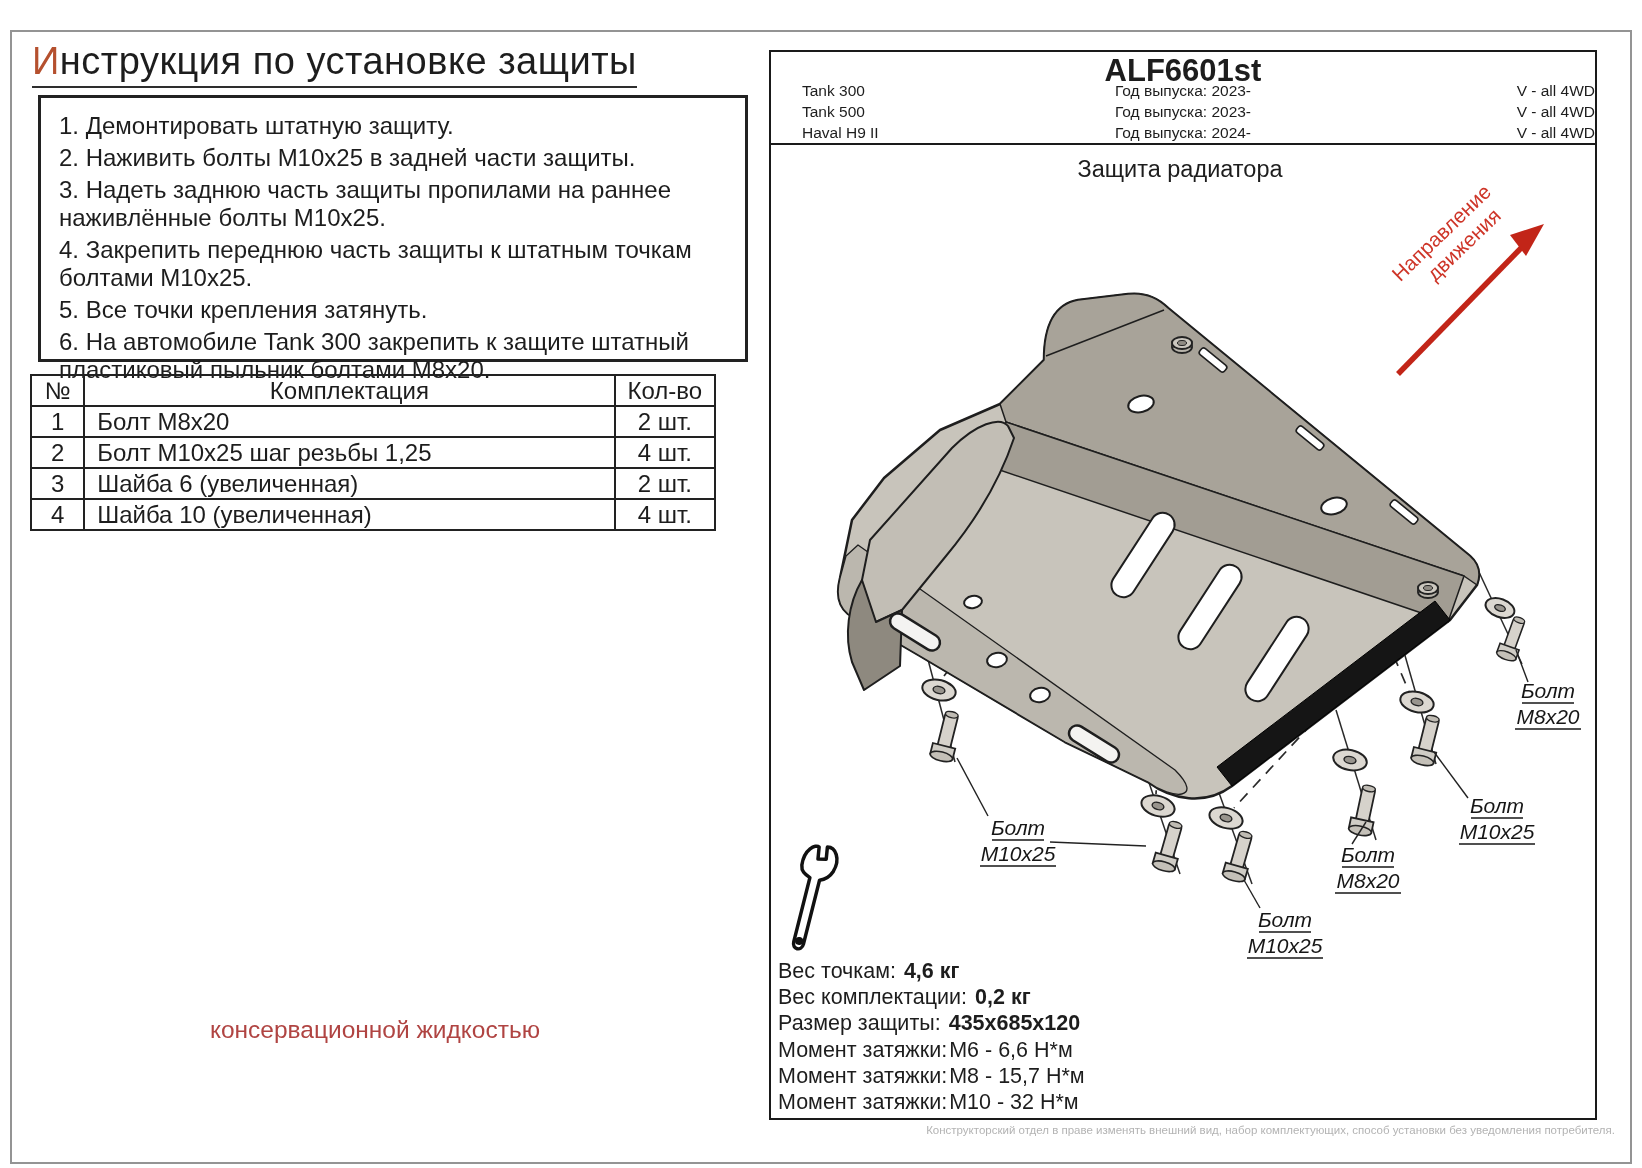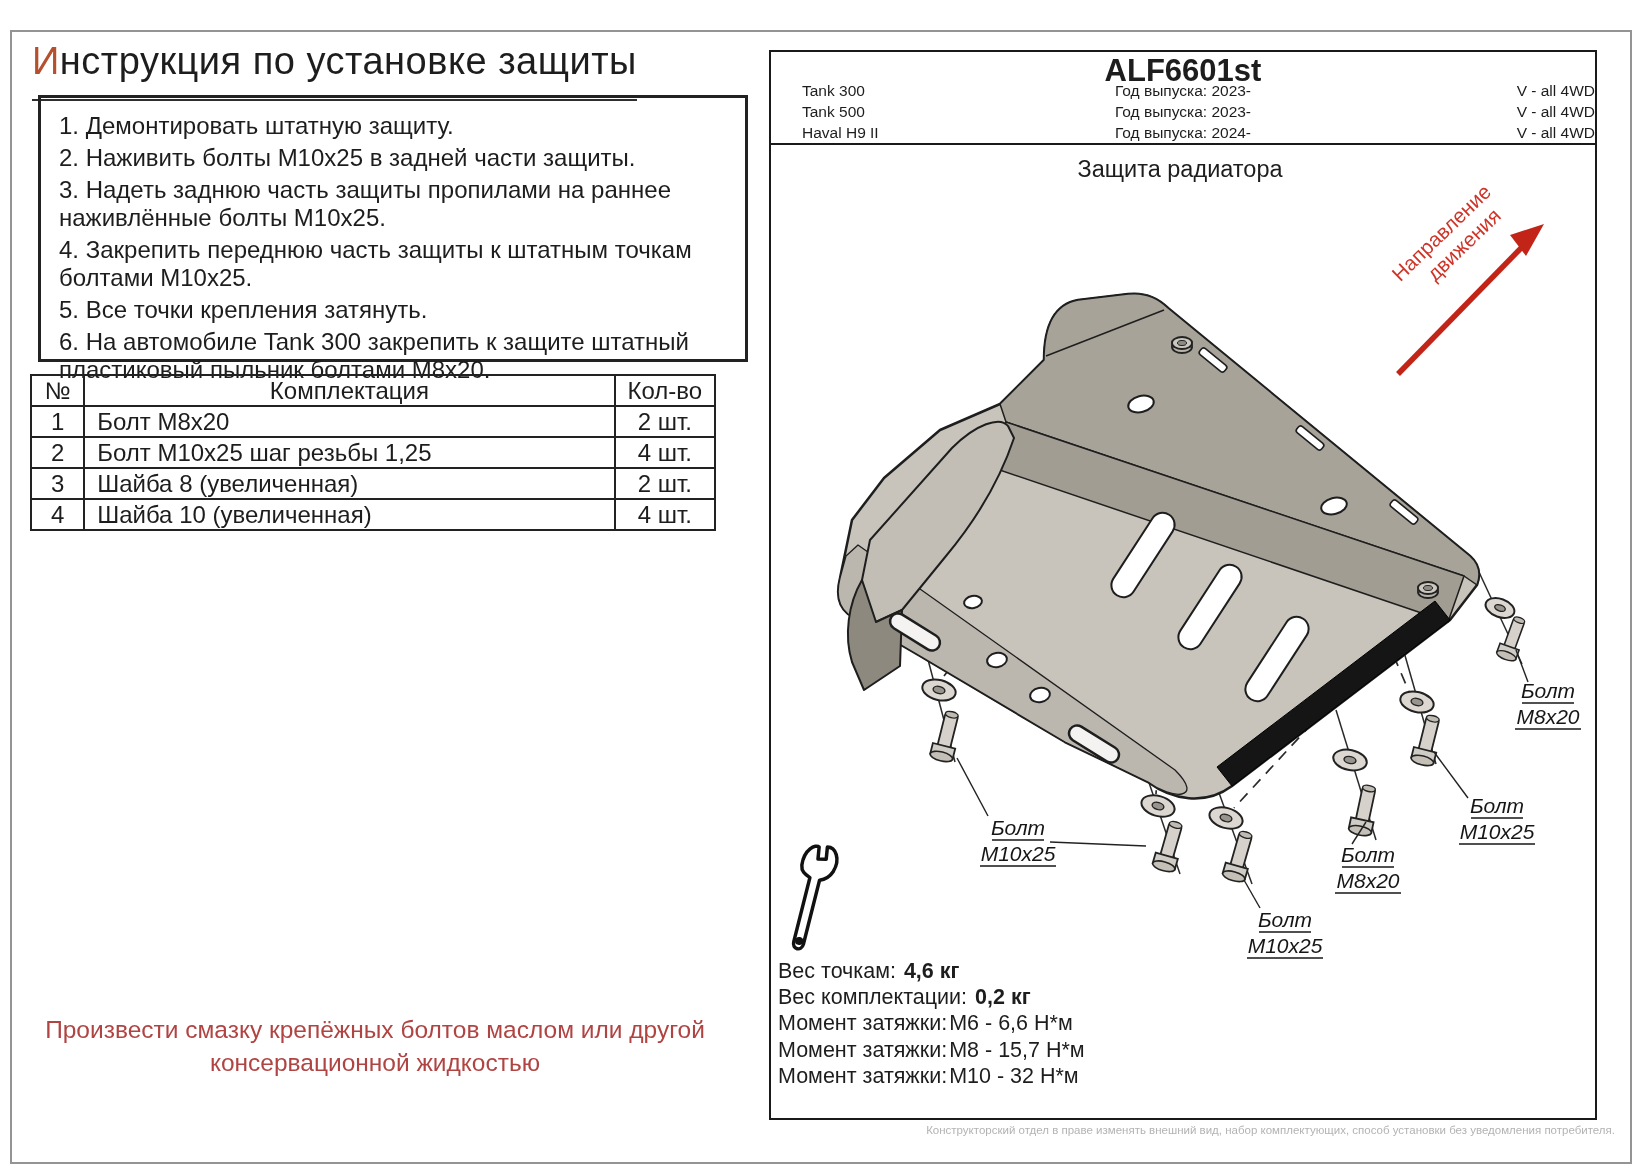--- a/index.html
+++ b/index.html
@@ -2,21 +2,21 @@
 <html><head>
 <meta charset="utf-8">
 <style>
   html,body{margin:0;padding:0;background:#fff;}
   .page{position:relative;width:1642px;height:1168px;background:#fff;
         font-family:"Liberation Sans",sans-serif;color:#1d1d1d;overflow:hidden;}
   .page-border{position:absolute;left:10px;top:30px;width:1618px;height:1130px;
         border:2px solid #949494;}
   
   .title{position:absolute;left:32px;top:40px;font-size:38px;letter-spacing:.5px;
-        border-bottom:2px solid #2e2e2e;padding-bottom:16px;white-space:nowrap;}
+        border-bottom:2px solid #2e2e2e;padding-bottom:3px;white-space:nowrap;}
   .title .tfl{color:#b5502e;}
   .instr-box{position:absolute;left:38px;top:95px;width:710px;height:267px;
         border:3px solid #222;box-sizing:border-box;padding:10px 14px 0 14px;}
   .instr-box p{margin:4px;font-size:24px;line-height:28px;}
   .ptable{position:absolute;left:30px;top:374px;width:686px;border-collapse:collapse;
         font-size:24px;}
   .ptable td,.ptable th{border:2.5px solid #222;height:29px;padding:0;font-weight:400;}
   .ptable .c-num{width:52px;text-align:center;}
   .ptable .c-name{width:528px;text-align:left;padding-left:12px;}
   .ptable .c-name.hdr{text-align:center;padding-left:0;}
@@ -77,33 +77,32 @@
       <td class="c-name">Болт М8х20</td>
       <td class="c-qty">2 шт.</td>
     </tr>
     <tr>
       <td class="c-num">2</td>
       <td class="c-name">Болт М10х25 шаг резьбы 1,25</td>
       <td class="c-qty">4 шт.</td>
     </tr>
     <tr>
       <td class="c-num">3</td>
-      <td class="c-name">Шайба 8 (увеличенная)</td>
+      <td class="c-name">Шайба 6 (увеличенная)</td>
       <td class="c-qty">2 шт.</td>
     </tr>
     <tr>
       <td class="c-num">4</td>
       <td class="c-name">Шайба 10 (увеличенная)</td>
       <td class="c-qty">4 шт.</td>
     </tr>
   </tbody>
     </table>
 
   <div class="warning">
-    <div>Произвести смазку крепёжных болтов маслом или другой</div>
     <div>консервационной жидкостью</div>
   </div>
 
   <div class="panel"></div>
   <div class="panel-code">ALF6601st</div>
 
   <div class="veh-rows">
     <div class="veh-row">
       <span class="veh-model">Tank 300</span>
       <span class="veh-year">Год выпуска: 2023-</span>
@@ -318,19 +317,20 @@
     <g transform="translate(808,904) rotate(15)">
       <path d="M -16,-36 C -18,-52 -8,-60 -4,-58 L -2,-46 L 6,-48 L 4,-60 C 12,-62 20,-52 16,-38
                C 14,-32 10,-28 5,-26 L 6,40 C 6,48 -4,48 -4,40 L -5,-26 C -11,-28 -15,-30 -16,-36 Z" fill="#ffffff" stroke="#111" stroke-width="3.5" stroke-linejoin="round"></path>
       <circle cx="1" cy="38" r="4" fill="#111"></circle>
     </g>
   </svg>
 
   <div class="specs">
     <div class="spec-line"><span>Вес точкам:</span><span class="spec-val-b">4,6 кг</span></div>
     <div class="spec-line"><span>Вес комплектации:</span><span class="spec-val-b">0,2 кг</span></div>
+    <div class="spec-line"><span>Размер защиты:</span><span class="spec-val-b">435х685х120</span></div>
     <div class="spec-line"><span>Момент затяжки:</span><span class="spec-val-n">М6 - 6,6 Н*м</span></div>
     <div class="spec-line"><span>Момент затяжки:</span><span class="spec-val-n">М8 - 15,7 Н*м</span></div>
     <div class="spec-line"><span>Момент затяжки:</span><span class="spec-val-n">М10 - 32 Н*м</span></div>
   </div>
 
   <div class="footnote">Конструкторский отдел в праве изменять внешний вид, набор комплектующих, способ установки без уведомления потребителя.</div>
 </div>
 
 </body></html>

